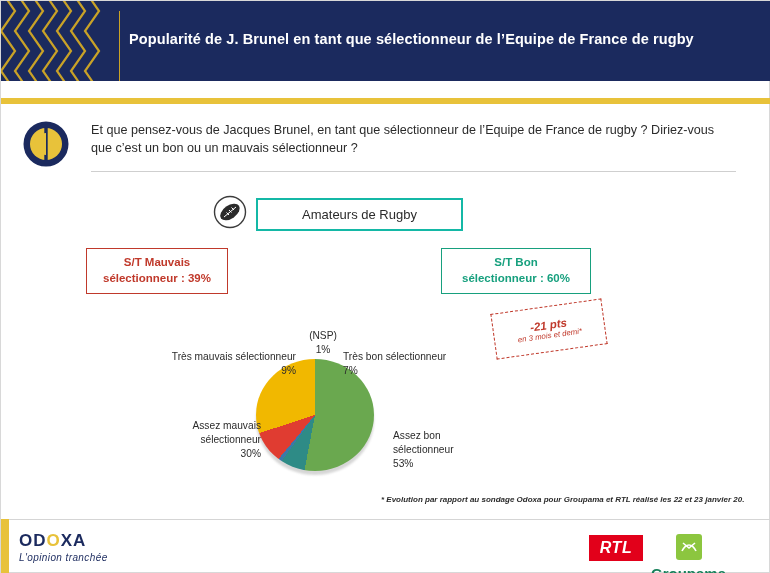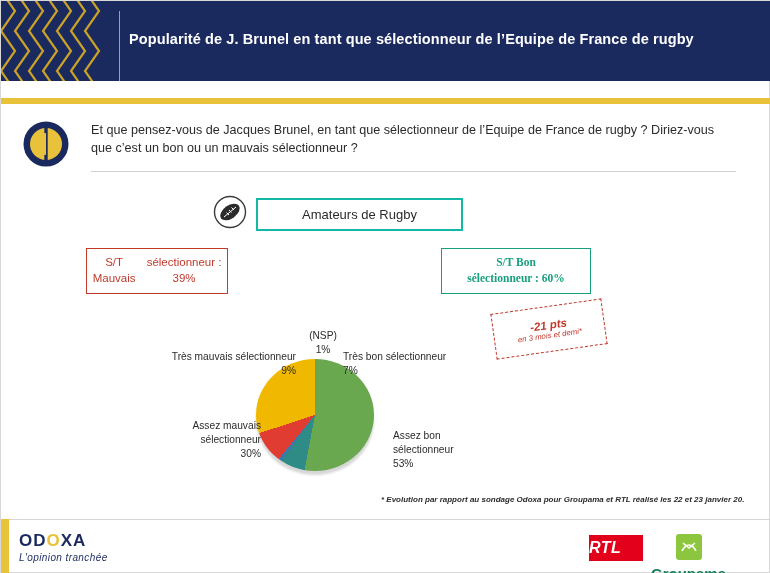--- a/index.html
+++ b/index.html
@@ -58,28 +58,28 @@
   .target-box{
     position:absolute;left:255px;top:197px;width:203px;height:29px;
     border:2px solid #14b8a6;background:#fff;
     display:flex;align-items:center;justify-content:center;
     font-size:13px;color:#2b2b2b;
   }
   
   .sum-bad{
     position:absolute;left:85px;top:247px;width:140px;height:44px;
     border:1.5px solid #c0392b;background:#fff;
-    display:flex;flex-direction:row;align-items:center;justify-content:center;
-    color:#c0392b;font-size:11.5px;font-weight:normal;line-height:1.35;text-align:center;
+    display:flex;flex-direction:column;align-items:center;justify-content:center;
+    color:#c0392b;font-size:11.5px;font-weight:bold;line-height:1.35;text-align:center;
   }
   .sum-good{
     position:absolute;left:440px;top:247px;width:148px;height:44px;
     border:1.5px solid #17a07e;background:#fff;
     display:flex;flex-direction:column;align-items:center;justify-content:center;
-    color:#17a07e;font-size:11.5px;font-weight:bold;line-height:1.35;text-align:center;font-family:Liberation Serif, serif;
+    color:#17a07e;font-size:11.5px;font-weight:bold;line-height:1.35;text-align:center;
   }
   
   .stamp{
     position:absolute;left:492px;top:305px;width:110px;height:44px;
     border:1.4px dashed #c0392b;
     transform:rotate(-8deg);
     display:flex;flex-direction:column;align-items:center;justify-content:center;
     color:#c0392b;font-style:italic;text-align:center;
   }
   .stamp .big{font-size:11.5px;font-weight:bold;}
@@ -121,21 +121,21 @@
   .odoxa-name{
     font-size:17px;font-weight:bold;color:#1b2a5e;letter-spacing:1px;
   }
   .odoxa-name .o2{color:#e8c23a;}
   .odoxa-tag{
     font-size:10px;color:#1b2a5e;font-style:italic;letter-spacing:.4px;margin-top:1px;
   }
   .rtl{
     position:absolute;left:588px;top:534px;width:54px;height:26px;
     background:#e2001a;color:#fff;font-weight:bold;font-size:16px;
-    display:flex;align-items:center;justify-content:flex-start;font-style:italic;
+    display:flex;align-items:center;justify-content:center;font-style:italic;
     letter-spacing:.5px;
   }
   .groupama{
     position:absolute;left:650px;top:533px;height:28px;
     display:flex;align-items:center;gap:5px;flex-direction:column;
   }
   .groupama-mark{width:26px;height:26px;}
   .groupama-name{font-size:15px;font-weight:bold;color:#17805a;}
   .gold-left{
     position:absolute;left:0;top:518px;width:8px;height:55px;background:#e8c23a;

